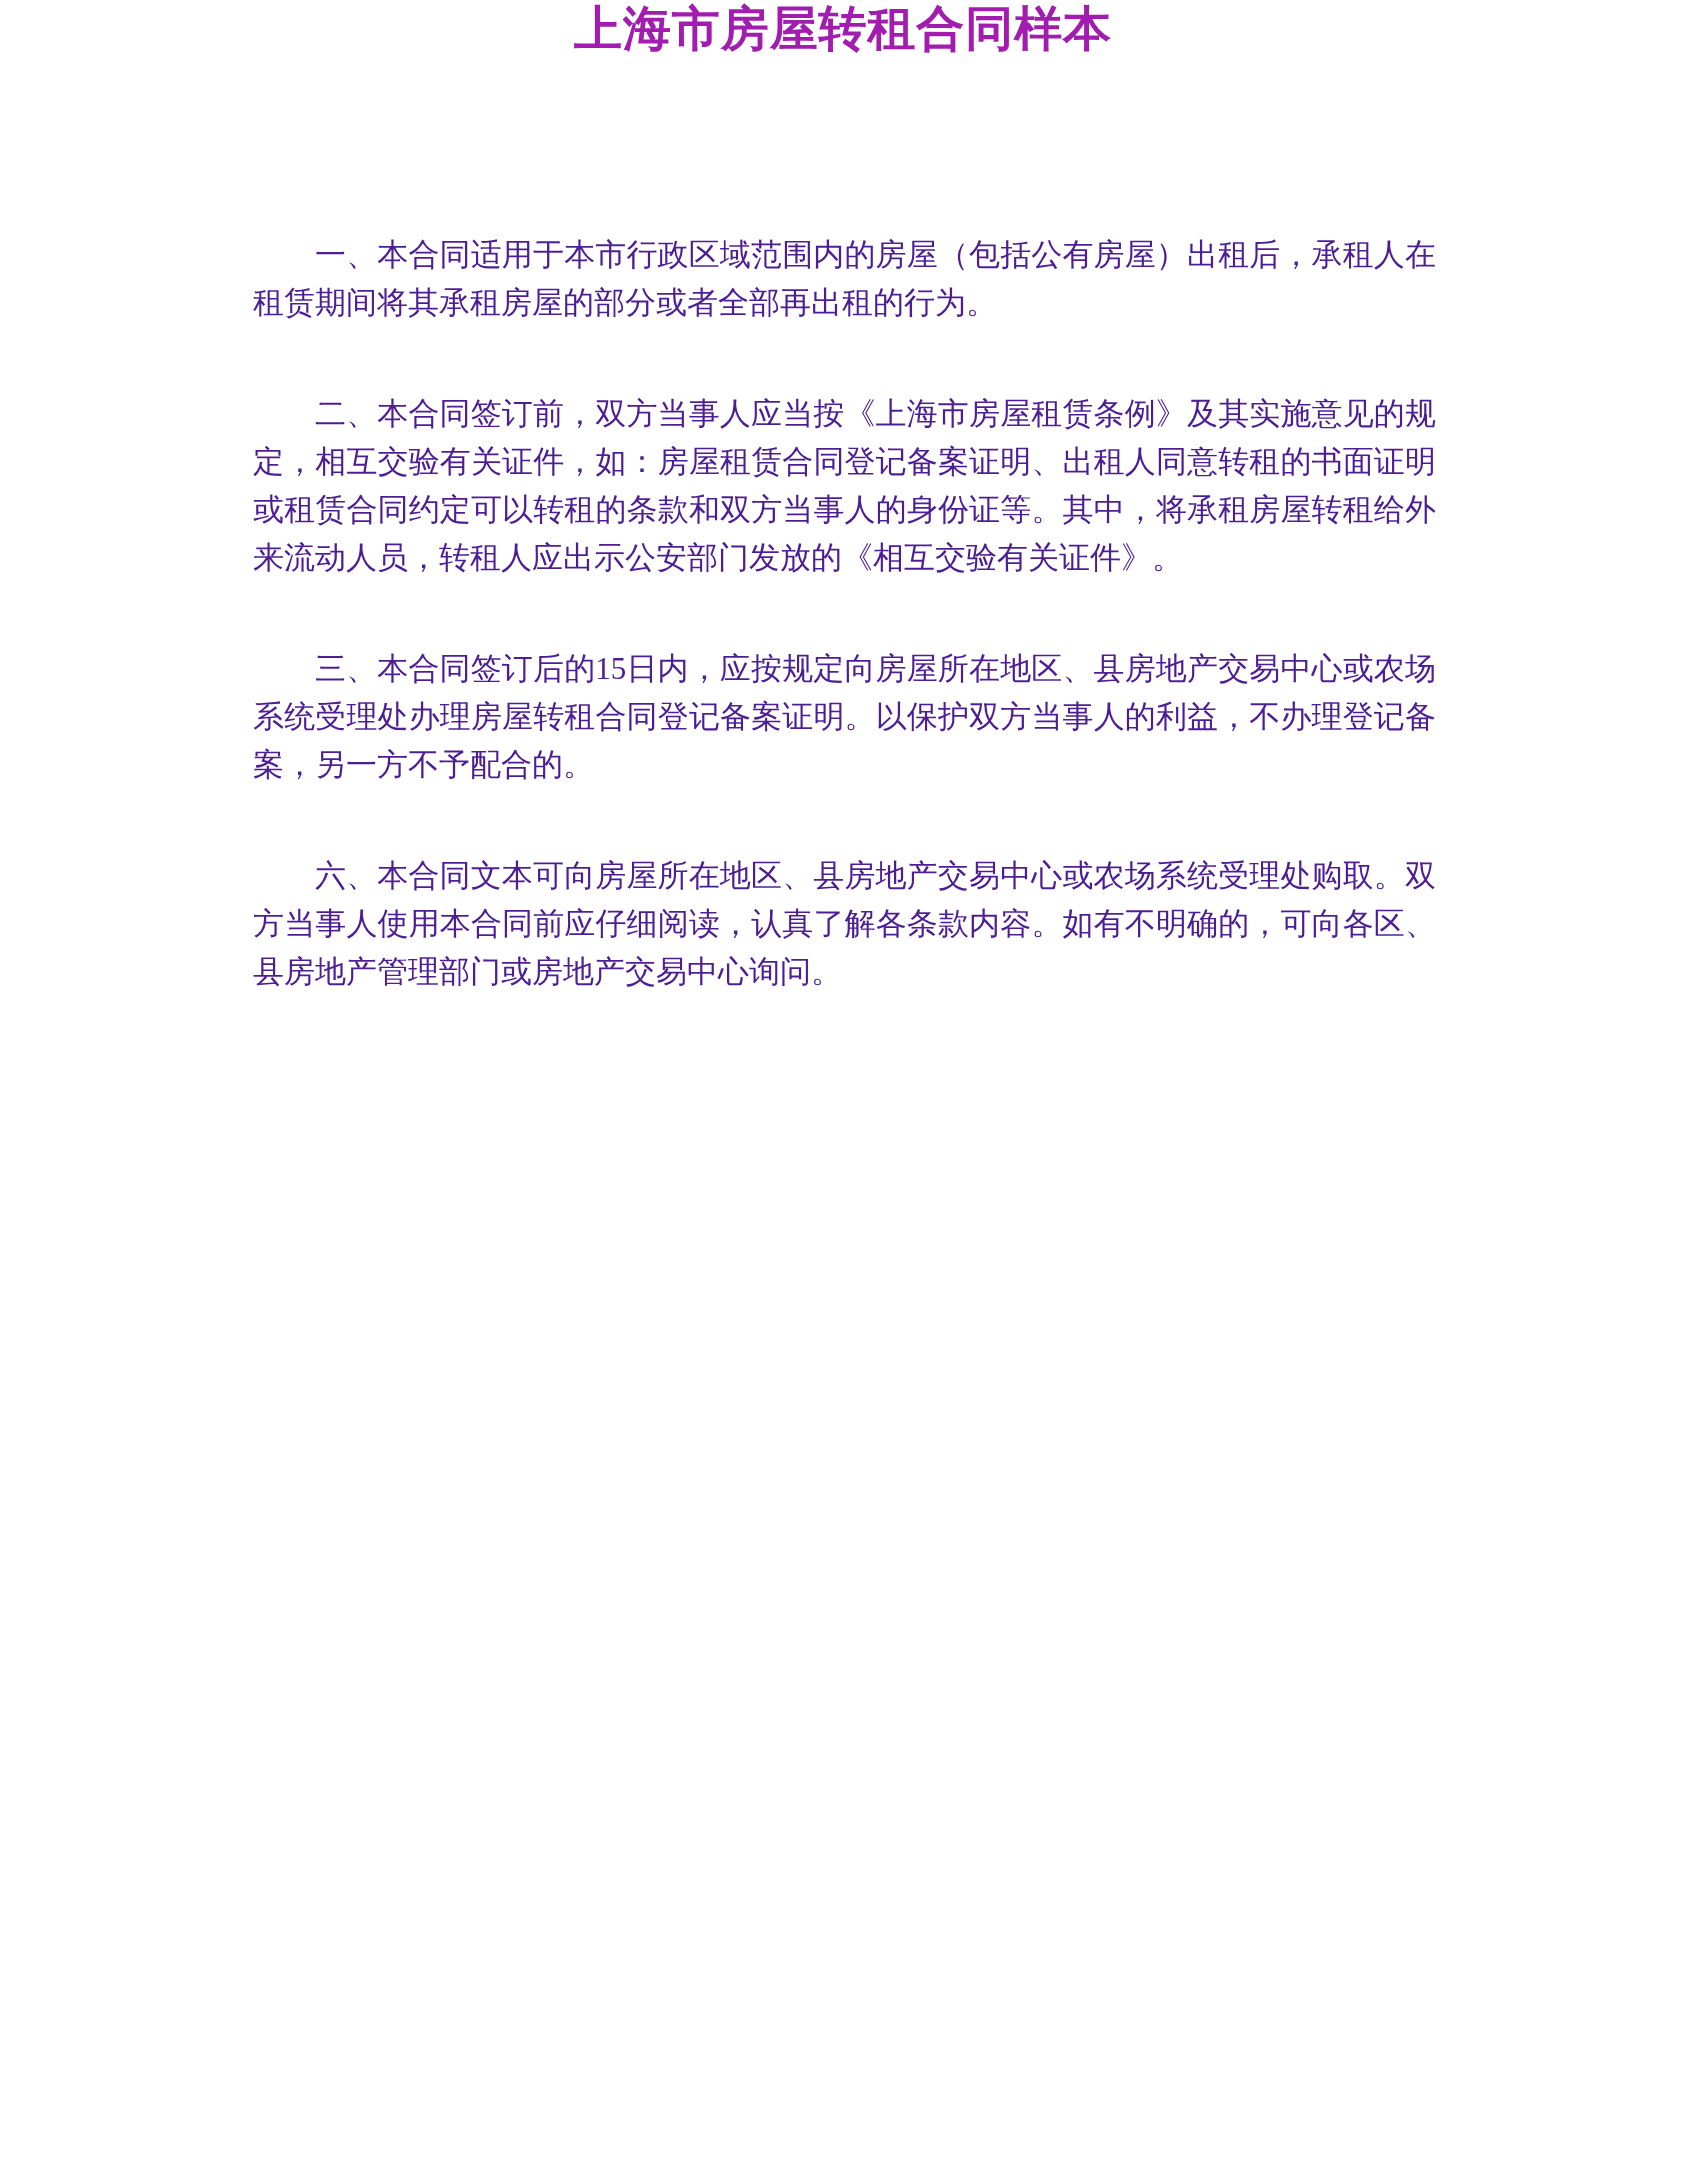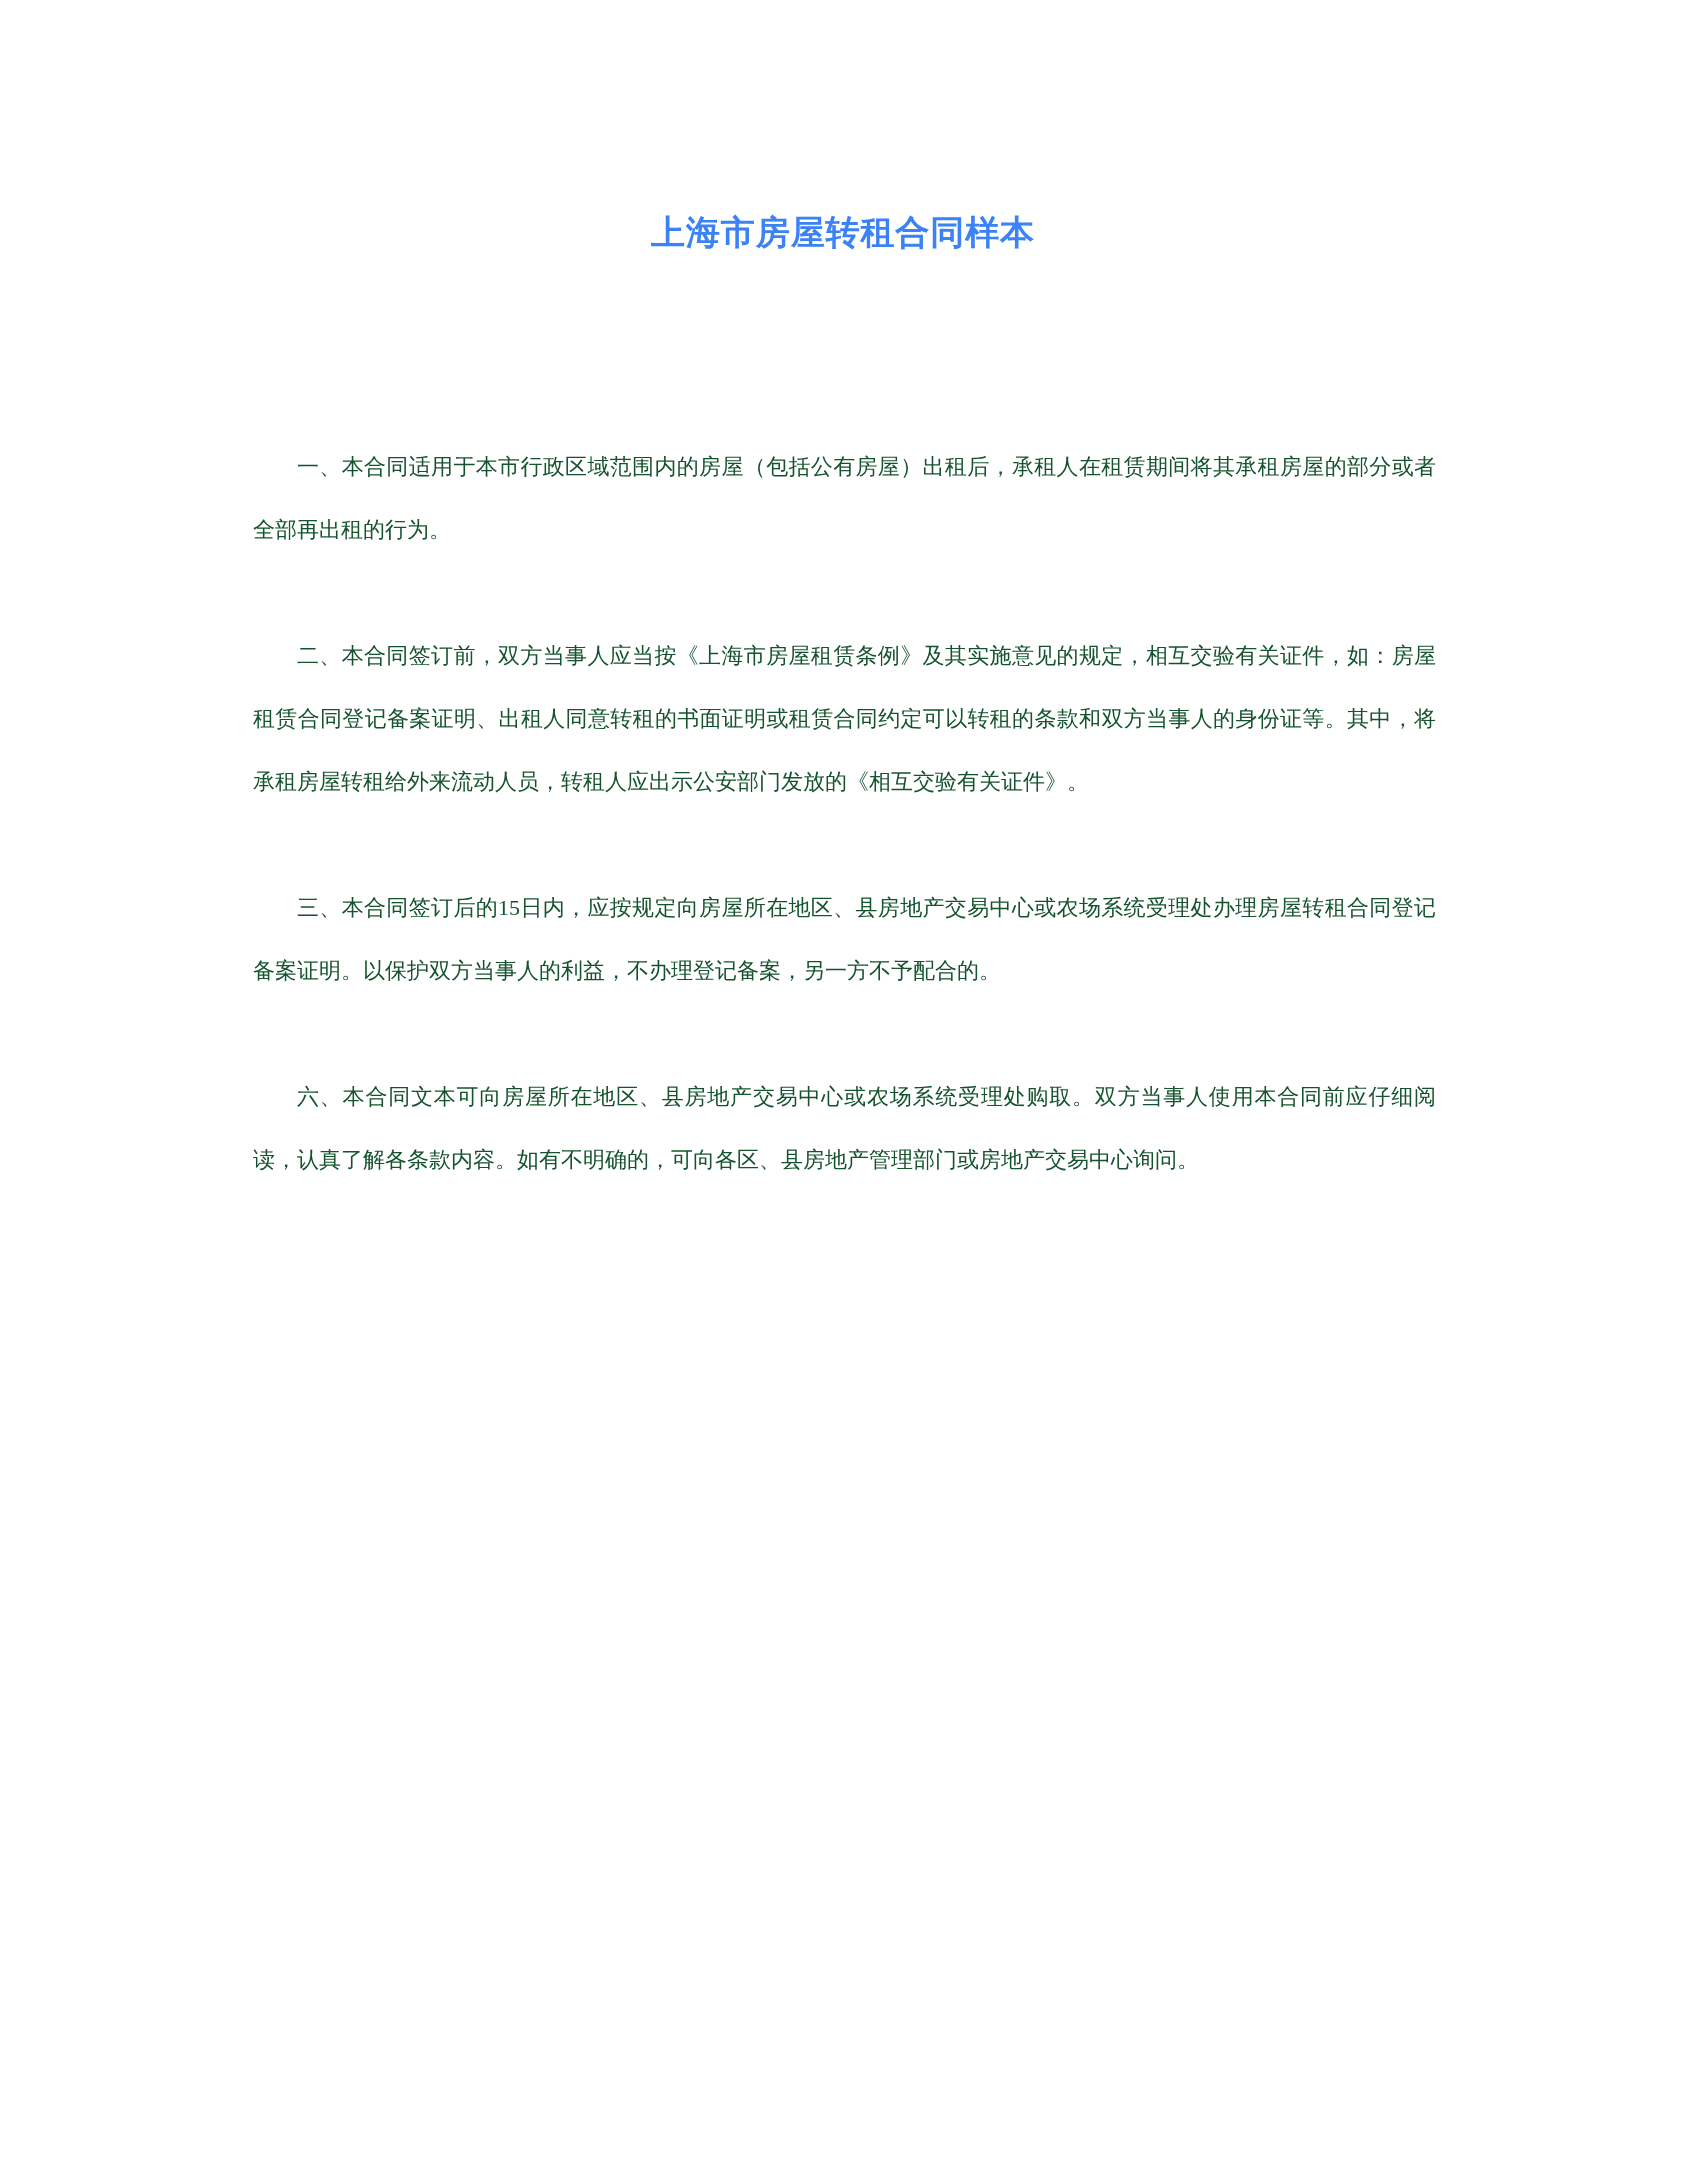--- a/index.html
+++ b/index.html
@@ -12,35 +12,34 @@
     position: relative;
     width: 1686px;
     height: 2182px;
     margin: 0 auto;
     background: #ffffff;
     color: #000000;
     overflow: hidden;
   }
   .doc-title {
     margin: 0;
-    padding-top: 204px;
     text-align: center;
     font-family: "Liberation Sans", "DejaVu Sans", sans-serif;
     font-weight: 700;
-    font-size: 34px;
+    font-size: 48px;
     line-height: 57px;
-    color: #3b82f6;
+    color: #a21caf;
     letter-spacing: 0.9px;
   }
   .doc-body {
     padding: 174px 250px 0 253px; 
     font-family: "Liberation Serif", "DejaVu Serif", serif;
-    font-size: 22px;
-    line-height: 63px;
-    color: #14532d;
+    font-size: 31px;
+    line-height: 48px;
+    color: #4c1d95;
   }
   .doc-body p.clause {
     margin: 63px 0 0 0;       
     text-indent: 2em;          
     text-align: justify;
     text-align-last: left;
     word-break: break-all;
   }
   .doc-body p.clause:first-child {
     margin-top: 0;

